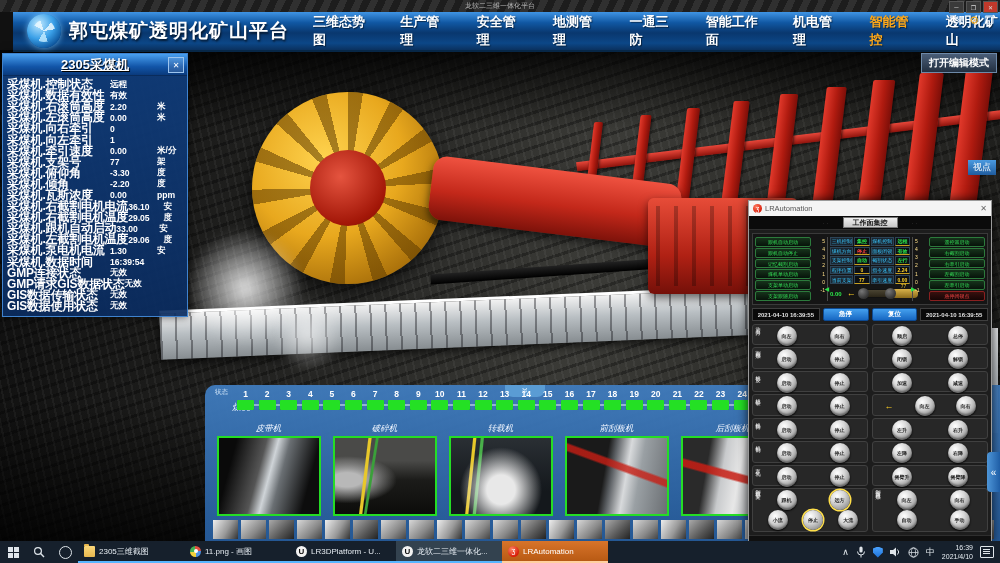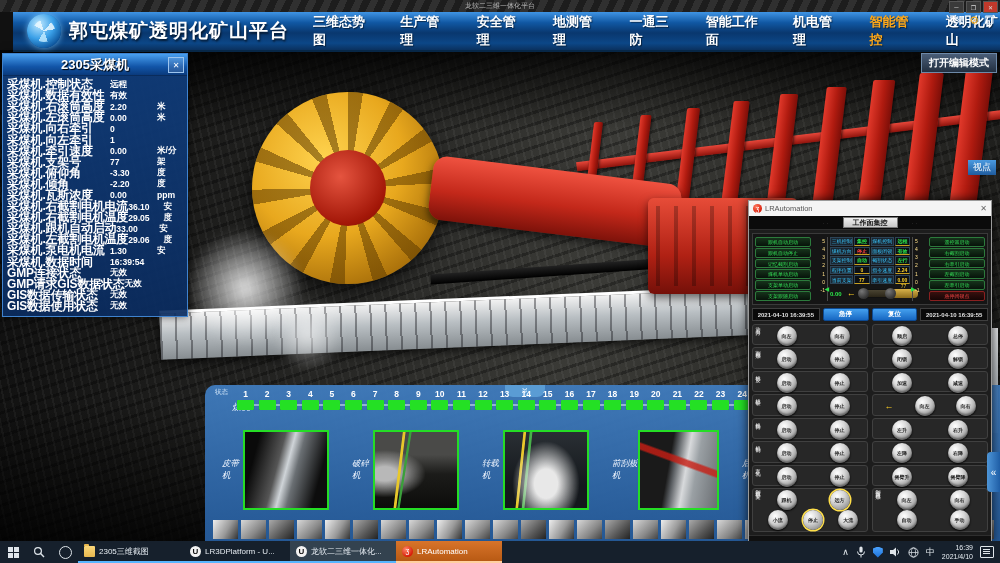--- a/index.html
+++ b/index.html
@@ -75,21 +75,21 @@
   .spray2{position:absolute;left:272px;top:248px;width:72px;height:72px;border-radius:50%;filter:blur(4px);opacity:.7;
     background:radial-gradient(circle,rgba(255,255,255,.9),rgba(255,255,255,0) 70%);}
   .viewpoint{position:absolute;top:160px;right:4px;z-index:6;color:#fff;font-size:9px;padding:1px 5px;cursor:pointer;
     background:linear-gradient(#4a9ae0,#1f5c9e);}
   
   .panel{position:absolute;left:2px;top:53px;width:184px;z-index:7;
     background:linear-gradient(180deg,rgba(16,62,126,.92),rgba(10,44,96,.92));
     border:1px solid #3f83cf;box-shadow:0 0 8px rgba(0,0,0,.6);}
   .panel-head{height:21px;position:relative;display:flex;align-items:center;justify-content:center;
     background:linear-gradient(180deg,#49a0f0,#1255a8 60%,#0a3a7c);border-bottom:1px solid #0a2c5c;}
-  .panel-title{font-size:13px;font-weight:bold;color:#fff;text-shadow:1px 1px 1px #000;}
+  .panel-title{font-size:13px;font-weight:bold;color:#fff;text-shadow:1px 1px 1px #000;text-decoration:underline;}
   .panel-close{position:absolute;right:3px;top:3px;width:14px;height:14px;border:1px solid #9cc4ee;color:#fff;
     font-size:8px;display:flex;align-items:center;justify-content:center;background:rgba(255,255,255,.12);cursor:pointer;}
   .panel-rows{padding:3px 0 4px;}
   .prow{display:flex;align-items:center;height:11.1px;padding:0 4px;}
   .pl{flex:1;font-size:12px;font-weight:bold;color:#fff;white-space:nowrap;letter-spacing:-.2px;}
   .pv{width:47px;font-size:8.6px;font-weight:bold;color:#fff;}
   .pu{width:26px;font-size:8.6px;font-weight:bold;color:#fff;}
   
   .lrwin{position:absolute;left:748px;top:200px;width:242px;height:340px;z-index:9;display:flex;flex-direction:column;
     background:#1d1d1d;border:1px solid #9a9a9a;box-shadow:0 0 10px rgba(0,0,0,.8);}
@@ -160,21 +160,21 @@
   .strip-rowlabel{position:absolute;left:27px;top:16px;font-size:9px;color:#eaf4ff;
     font-family:"DejaVu Serif",serif;font-style:italic;}
   .channels{position:absolute;left:32px;top:4px;right:0;display:flex;gap:4.6px;overflow:hidden;}
   .chan{width:17px;flex:none;display:flex;flex-direction:column;align-items:center;cursor:pointer;}
   .chan-num{font-size:8.5px;font-weight:bold;color:#fff;}
   .chan-sq{width:17px;height:10px;background:#24e024;border-radius:1px;margin-top:1px;position:relative;
     box-shadow:0 1px 1px rgba(0,0,0,.4);}
   .chan:not(:last-child) .chan-sq::after{content:"";position:absolute;left:17px;top:4px;width:5px;height:2px;
     background:rgba(220,230,240,.55);}
   .cam-row{position:absolute;left:10px;top:38px;display:flex;gap:9px;}
-  .cam{margin:7px;display:flex;align-items:center;width:107px;flex:none;cursor:pointer;}
+  .cam{margin:0;display:flex;flex-direction:column;align-items:center;width:107px;flex:none;cursor:pointer;}
   .cam-label{font-size:8.5px;color:#f0f6ff;font-family:"DejaVu Serif",serif;font-style:italic;margin-bottom:1px;}
   .thumb{width:100px;height:76px;border:2px solid #25dd25;background:#222;}
   .cam1{background:linear-gradient(105deg,#0a0a0a 15%,#555 40%,#cfd4d8 50%,#6a6f73 60%,#0d0d0d 85%);}
   .cam2{background:linear-gradient(97deg,transparent 30%,#e8c82a 31%,#e8c82a 33%,transparent 34%),
         linear-gradient(99deg,transparent 36%,#3aa03a 37%,#3aa03a 38.5%,transparent 39.5%),
         radial-gradient(ellipse at 12% 55%,#b8b8b8 0 12%,transparent 40%),
         linear-gradient(180deg,#4a4a48 0 30%,#1c1c1a 55%,#0c0c0a);}
   .cam3{background:radial-gradient(ellipse at 50% 68%,#e8e8e8 0 20%,transparent 58%),
         linear-gradient(96deg,transparent 20%,#e8c82a 21%,#e8c82a 23%,transparent 24%,transparent 27%,#49b04a 28%,#49b04a 30%,transparent 31%),
         linear-gradient(180deg,#2a2f34,#14181c 70%);}
@@ -820,20 +820,24 @@
   </div>
   <div class="tb-btn">
       <span class="cortana"></span>
     </div>
   <div class="task-apps" id="task-apps">
       <div class="task">
         <span class="ticon folder"></span>
         <span class="tlabel">2305三维截图</span>
       </div>
       <div class="task">
+        <span class="ticon paint"></span>
+        <span class="tlabel">11.png - 画图</span>
+      </div>
+      <div class="task">
         <span class="ticon unreal">U</span>
         <span class="tlabel">LR3DPlatform - U...</span>
       </div>
       <div class="task active">
         <span class="ticon unreal">U</span>
         <span class="tlabel">龙软二三维一体化...</span>
       </div>
       <div class="task highlight">
         <span class="ticon lrauto">ʒ</span>
         <span class="tlabel">LRAutomation</span>

